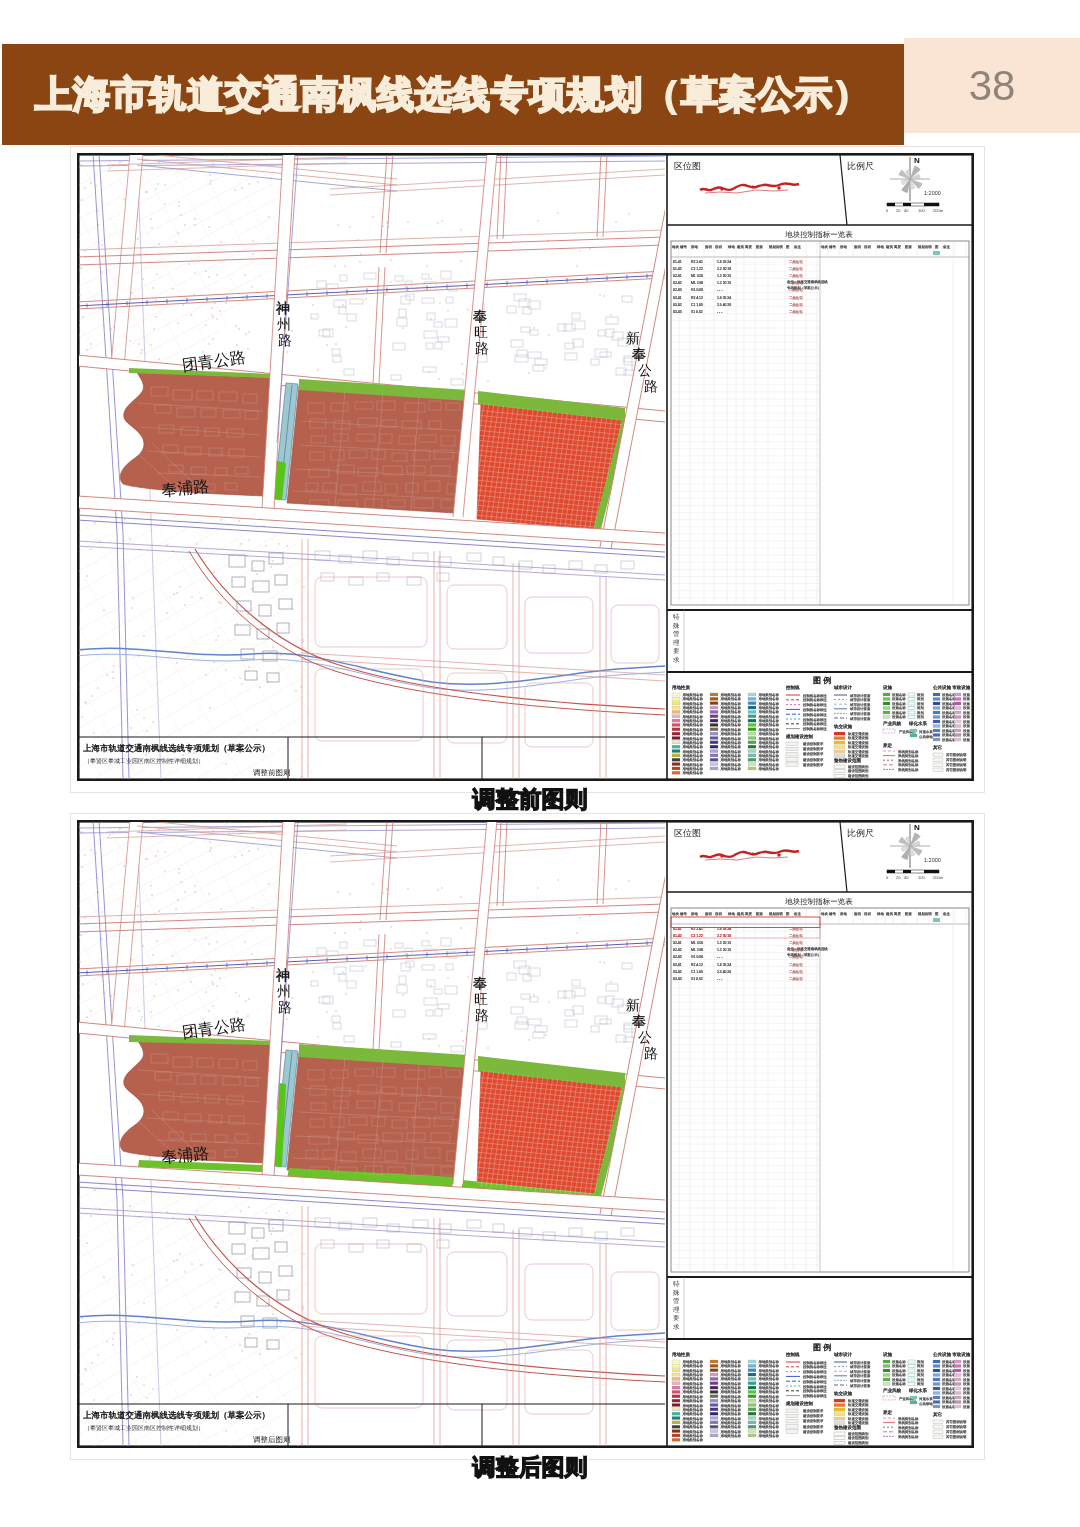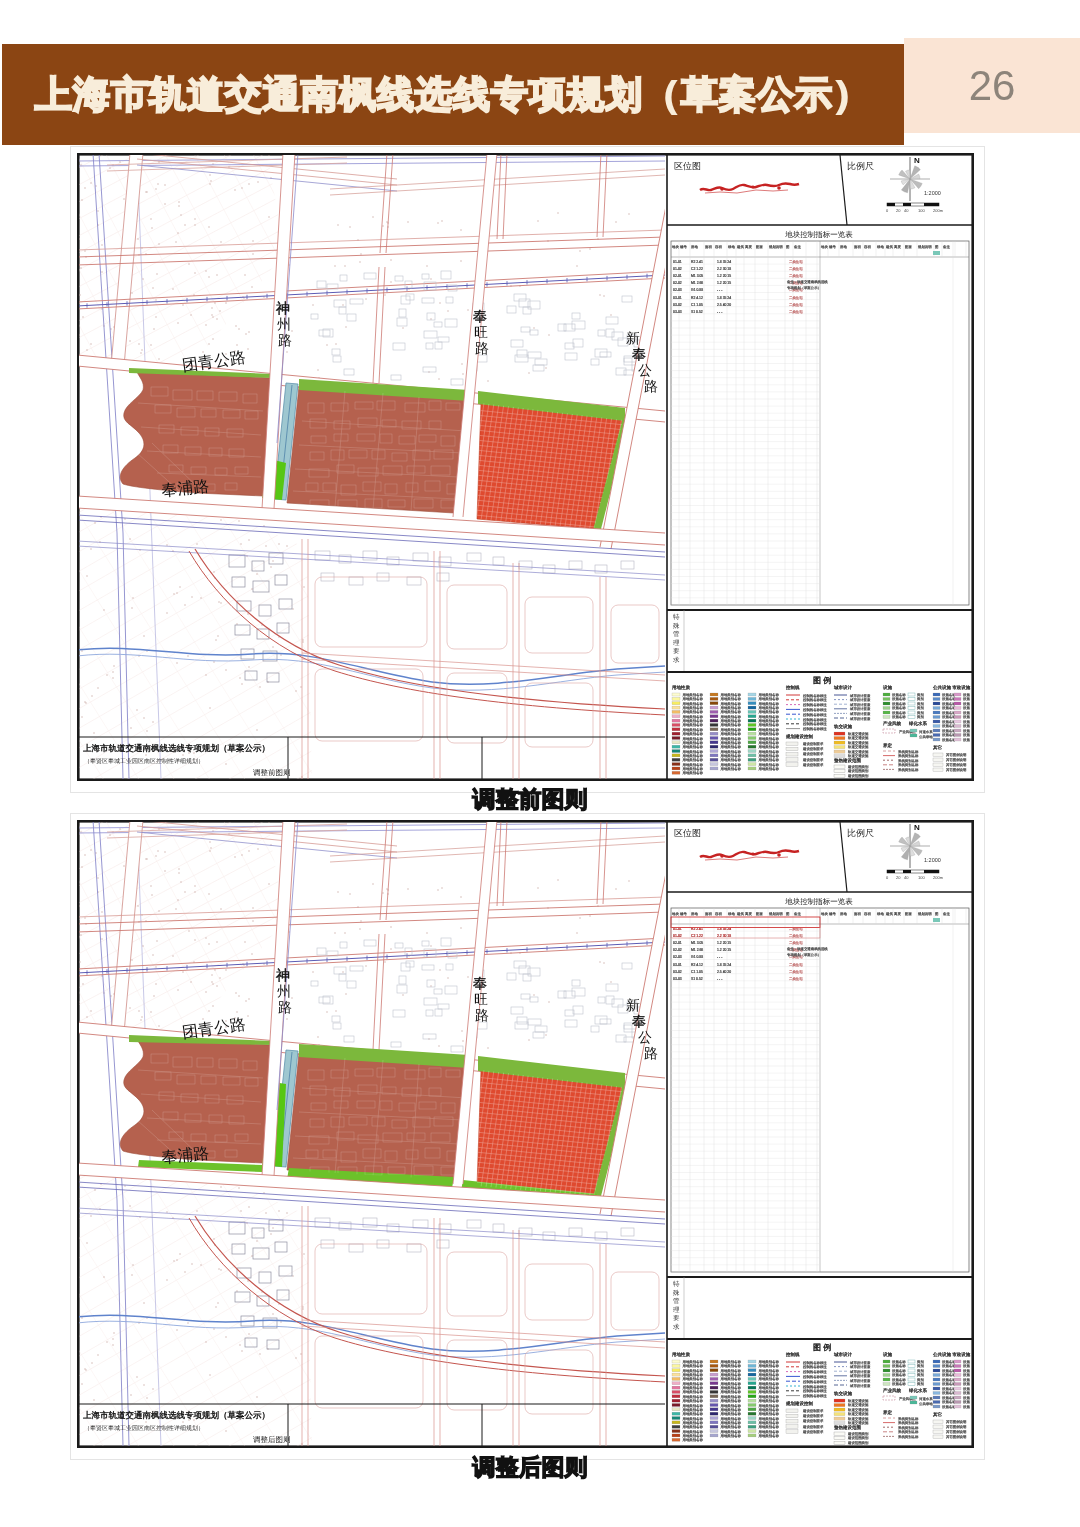--- a/index.html
+++ b/index.html
@@ -1,14 +1,14 @@
 <!DOCTYPE html>
 <html><head><meta charset="utf-8"><style>html,body{margin:0;padding:0;}body{width:1080px;height:1527px;position:relative;background:#ffffff;font-family:"Liberation Sans",sans-serif;overflow:hidden;}.hdr{position:absolute;left:2px;top:44px;width:902px;height:101px;background:#8b4513;color:#f8edda;font-size:37px;font-weight:bold;text-align:center;line-height:101px;letter-spacing:1px;-webkit-text-stroke:2.3px #f8edda;}.pg{position:absolute;left:904px;top:38px;width:176px;height:95px;background:#fae4d4;color:#8d847a;font-size:42px;text-align:center;line-height:95px;}.cap{position:absolute;left:0;width:1060px;text-align:center;font-size:23px;font-weight:bold;color:#111;-webkit-text-stroke:1.3px #111;}.frame{position:absolute;border:1px solid #e4e4e4;}</style></head><body>
 <div class="hdr">上海市轨道交通南枫线选线专项规划（草案公示）</div>
-<div class="pg">26</div>
+<div class="pg">38</div>
 <div class="frame" style="left:70px;top:146px;width:913px;height:645px;"></div>
 <svg width="897" height="628" viewBox="0 0 897 628" style="position:absolute;left:77px;top:153px">
     <rect x="1.3" y="1.3" width="894.4" height="625.4" fill="#ffffff" stroke="#1a1a1a" stroke-width="2.6"></rect>
     <clipPath id="mapclip1">
       <rect x="2" y="2" width="586" height="624"></rect>
     </clipPath>
     <g clip-path="url(#mapclip1)">
       <clipPath id="hul1">
         <polygon points="0,0 190,0 208,100 118,208 0,212"></polygon>
       </clipPath>

